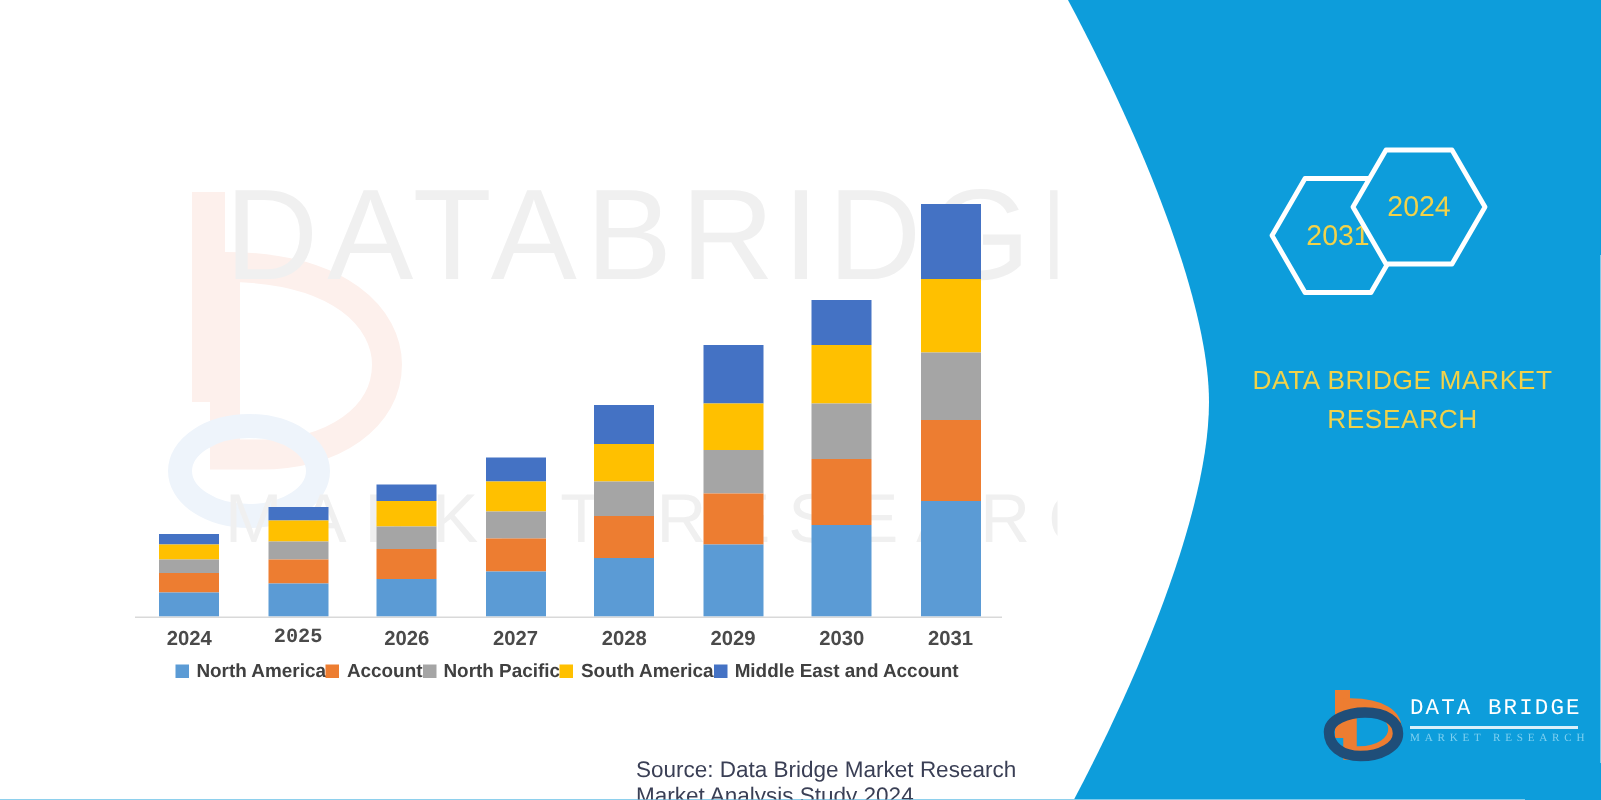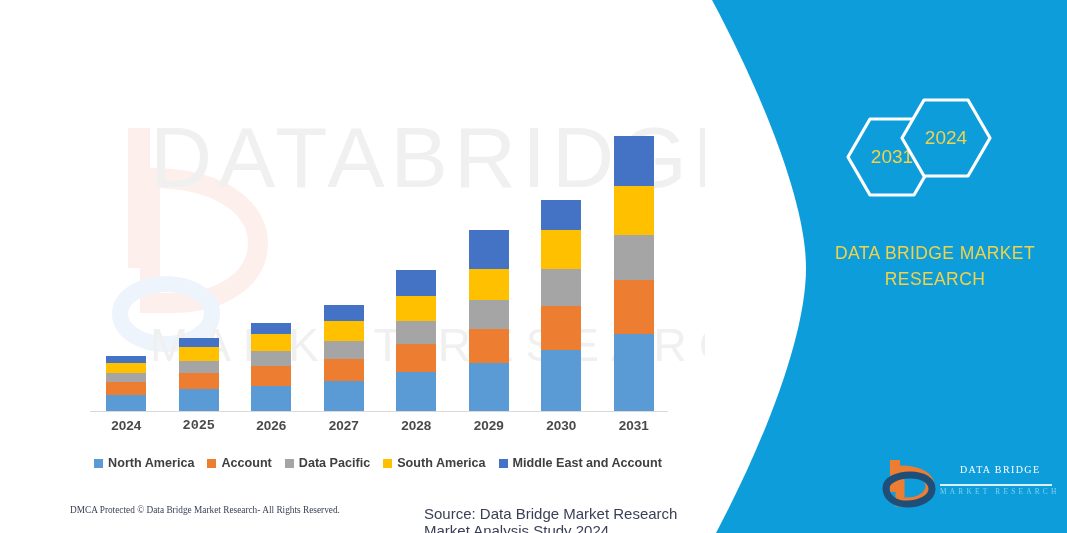--- a/index.html
+++ b/index.html
@@ -51,22 +51,22 @@
   .bar-group{position:absolute;bottom:0;width:40px;}
   .seg{width:100%;display:block;}
   .xlabels{position:absolute;left:12px;top:322px;width:580px;height:26px;}
   .xlabel{
     position:absolute;text-align:center;width:60px;
     font-size:13.5px;font-weight:700;color:#4a4a4a;top:0;
   }
 
   
   .legend{
-    position:absolute;left:78px;top:456px;width:600px;
-    display:flex;justify-content:center;align-items:flex-end;gap:13px;
+    position:absolute;left:78px;top:440px;width:600px;
+    display:flex;justify-content:center;align-items:flex-end;
     flex-wrap:nowrap;
   }
   .legend-item{display:flex;align-items:center;gap:5px;white-space:nowrap;}
   .legend-swatch{width:9px;height:9px;display:inline-block;}
   .legend-label{font-size:12.6px;font-weight:700;color:#404040;}
 
   
   .footer{position:absolute;left:0;top:505px;width:705px;height:24px;}
   .footer-left{
     position:absolute;left:70px;top:0;font-size:9.3px;color:#3a3f55;
@@ -85,21 +85,21 @@
   }
   .hexes{position:absolute;left:818px;top:92px;width:240px;height:130px;}
   .brand-text{
     position:absolute;left:800px;top:240px;width:270px;
     text-align:center;color:#F2D249;font-size:17.5px;line-height:1.5;
     letter-spacing:.4px;
   }
   .logo{position:absolute;left:880px;top:458px;width:180px;height:54px;}
   .logo-text-main{
     position:absolute;left:60px;top:6px;color:#ffffff;
-    font-size:10px;letter-spacing:1.4px;font-family:Liberation Serif, serif;margin-left:20px;
+    font-size:15px;letter-spacing:1.4px;font-family:Liberation Mono, monospace;
   }
   .logo-rule{position:absolute;left:60px;top:26px;width:112px;height:1.5px;background:#ffffff;opacity:.85;}
   .logo-text-sub{
     position:absolute;left:60px;top:29px;color:#7fd0f0;
     font-size:7.4px;letter-spacing:3.2px;font-family:"Liberation Serif", serif;
   }
 </style>
 </head>
 <body>
 
@@ -197,34 +197,33 @@
       <div class="legend-item">
         <span class="legend-swatch" style="background: rgb(91, 155, 213);"></span>
         <span class="legend-label">North America</span>
       </div>
       <div class="legend-item">
         <span class="legend-swatch" style="background: rgb(237, 125, 49);"></span>
         <span class="legend-label">Account</span>
       </div>
       <div class="legend-item">
         <span class="legend-swatch" style="background: rgb(165, 165, 165);"></span>
-        <span class="legend-label">Data Pacific</span>
+        <span class="legend-label">North Pacific</span>
       </div>
       <div class="legend-item">
         <span class="legend-swatch" style="background: rgb(255, 192, 0);"></span>
         <span class="legend-label">South America</span>
       </div>
       <div class="legend-item">
         <span class="legend-swatch" style="background: rgb(68, 114, 196);"></span>
         <span class="legend-label">Middle East and Account</span>
       </div>
     </div>
 
   <div class="footer">
-    <div class="footer-left">DMCA Protected © Data Bridge Market Research-  All Rights Reserved.</div>
     <div class="footer-right">Source: Data Bridge Market Research  Market Analysis Study 2024</div>
   </div>
 
 
   <div class="hexes">
     <svg viewBox="0 0 240 130" width="240" height="130">
       <g>
         <polygon points="30,65 52,27 96,27 118,65 96,103 52,103" fill="none" stroke="#ffffff" stroke-width="3.2" stroke-linejoin="round"></polygon>
         <text x="74" y="71" text-anchor="middle" font-family="Liberation Sans, sans-serif" font-size="19" fill="#F2D249" id="hexBackTxt">2031</text>
       </g>

